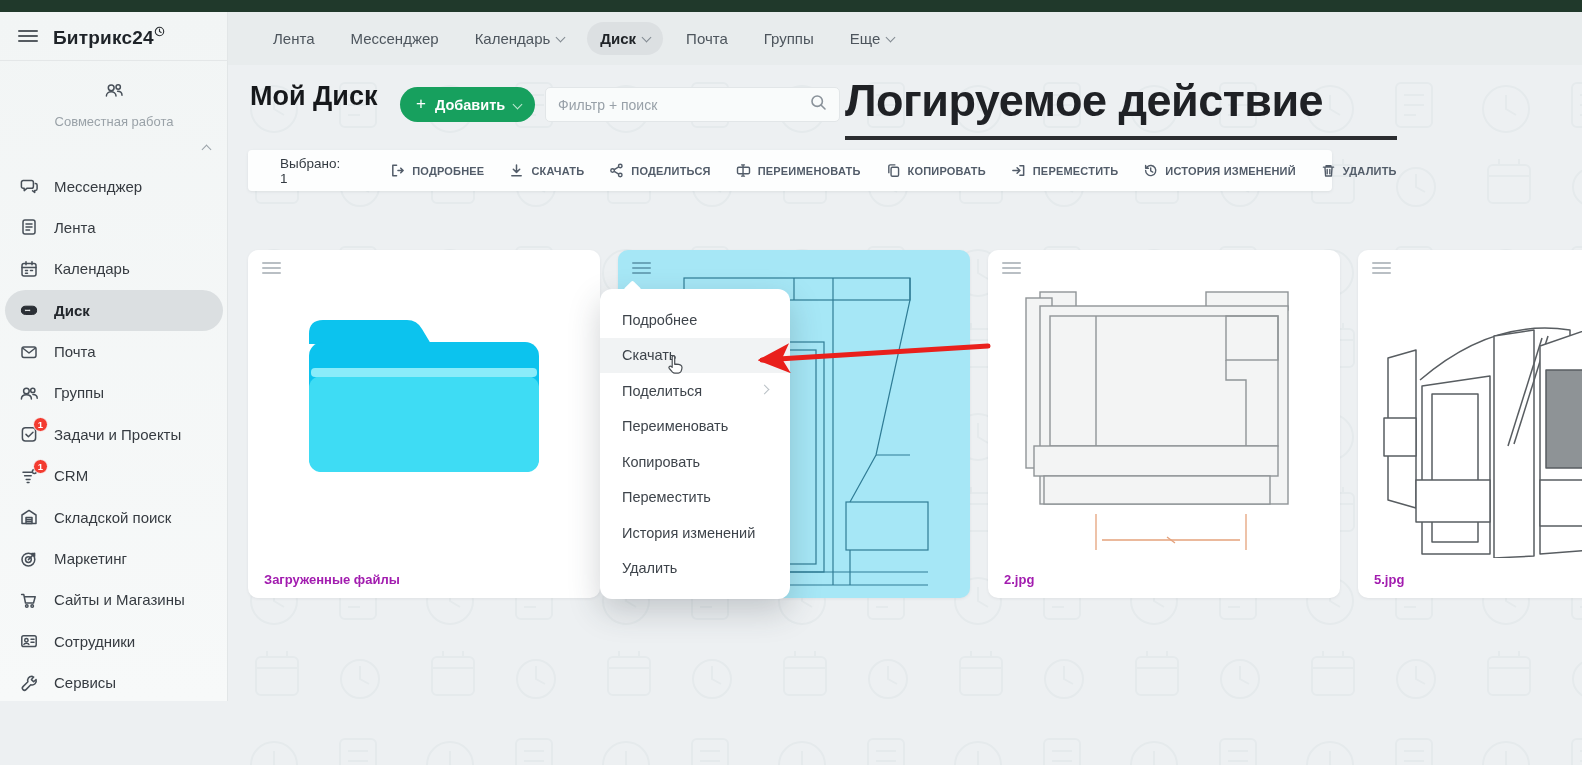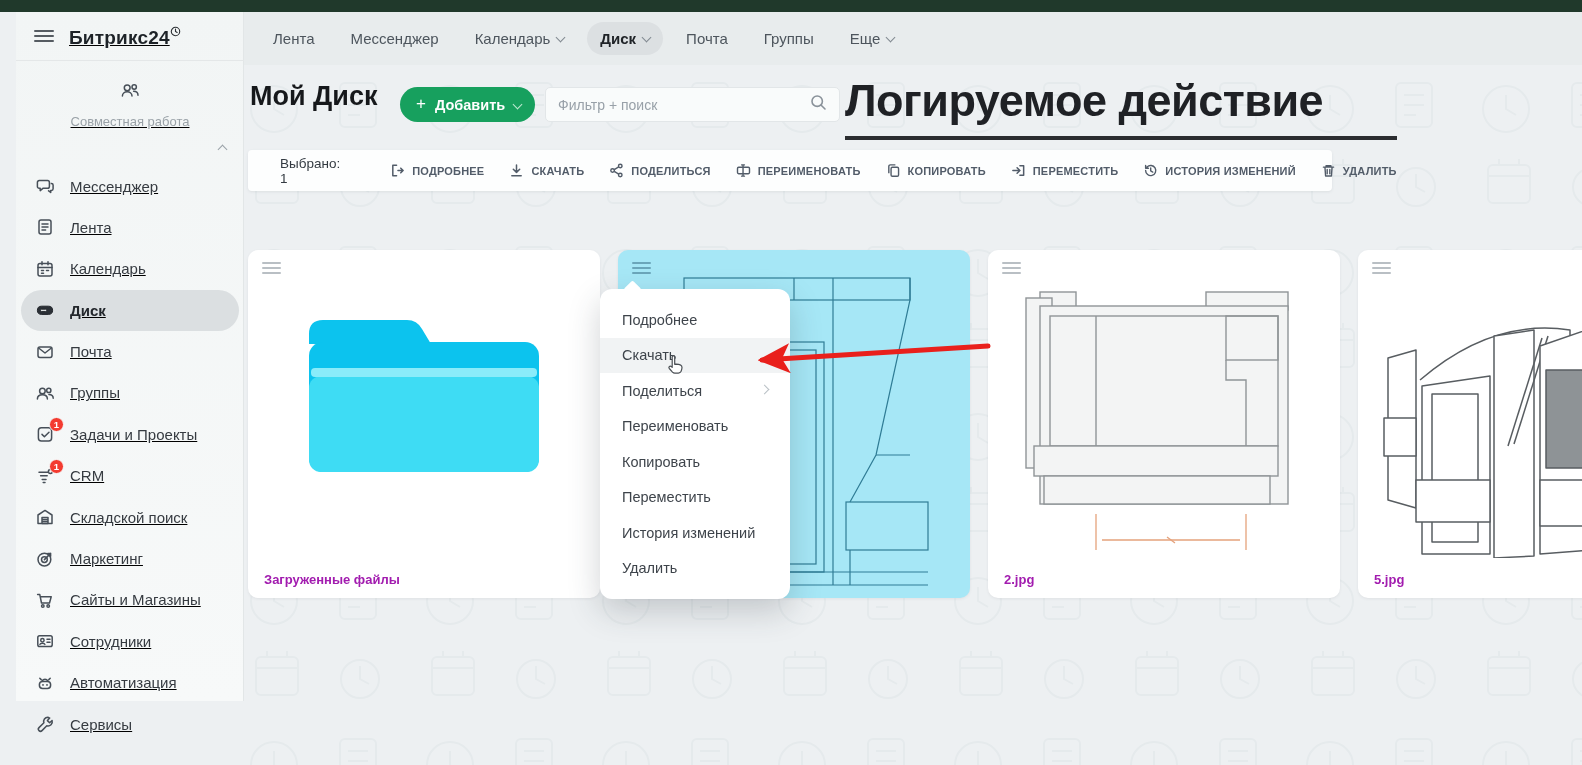--- a/index.html
+++ b/index.html
@@ -3,22 +3,22 @@
 <meta charset="utf-8">
 <style>
   * { margin:0; padding:0; box-sizing:border-box; }
   body { font-family:"Liberation Sans", sans-serif; }
   .app { position:relative; width:1582px; height:765px; background:#edf0f2; overflow:hidden; }
 
   
   .topstrip { position:absolute; left:0; top:0; width:1582px; height:12px; background:#20392b; }
 
   
-  .sidebar { position:absolute; left:16px; top:12px; width:228px; height:689px;
-             background:linear-gradient(180deg,#f2f5f5,#f7f9f9); box-shadow:inset -1px 0 0 #e2e6e7; z-index:6;text-decoration:underline; }
+  .sidebar { position:absolute; left:0; top:12px; width:228px; height:689px;
+             background:linear-gradient(180deg,#f2f5f5,#f7f9f9); box-shadow:inset -1px 0 0 #e2e6e7; z-index:6; }
   .side-header { display:flex; align-items:center; gap:15px; padding:14px 16px 11px 18px; }
   .logo { font-size:19px; font-weight:700; color:#1e2328; letter-spacing:.2px; }
   .logo sup { font-size:10px; }
   .side-divider { height:1px; background:#e4e7e8; margin-bottom:8px; }
   .side-section { display:flex; align-items:center; gap:13px; padding:10px 18px 12px; color:#9aa2a8; font-size:13px;flex-direction:column; }
   .side-section .chev { margin-left:auto; color:#9aa2a8; }
   .side-item { position:relative; display:flex; align-items:center; gap:14px; height:41.4px;
                margin:0 5px; padding:0 12px 0 13px; border-radius:22px; font-size:15px; color:#363b41; cursor:pointer; }
   .side-item.active { background:#dbdfe1; font-weight:700; color:#23272c; }
   .s-icon { position:relative; width:22px; height:22px; flex:0 0 22px; display:flex; align-items:center; justify-content:center; }
@@ -242,32 +242,20 @@
     </div>
     <div class="side-item">
       <span class="s-icon">
           <svg width="20" height="20" viewBox="0 0 20 20" fill="none" stroke-width="1.5" stroke-linejoin="round">
             <rect x="2.8" y="4.8" width="14.4" height="10.8" rx="1.8"></rect>
             <circle cx="7.4" cy="9.2" r="1.7"></circle>
             <path d="M4.9 13.4 c.5-1.6 4.5-1.6 5 0 M12 8.2 h3 M12 11.2 h3" stroke-linecap="round"></path>
           </svg>
         </span>
       <span class="s-label">Сотрудники</span>
-    </div>
-    <div class="side-item">
-      <span class="s-icon">
-          <svg width="20" height="20" viewBox="0 0 20 20" fill="none" stroke-width="1.5" stroke-linejoin="round">
-            <path d="M6.6 8.4 q3.4-4.4 6.8 0"></path>
-            <rect x="4.4" y="8.4" width="11.2" height="7" rx="3.2"></rect>
-            <circle cx="8" cy="11.9" r=".9" fill="#474f58" stroke="none"></circle>
-            <circle cx="12" cy="11.9" r=".9" fill="#474f58" stroke="none"></circle>
-            <path d="M6.2 6.6 L4.8 5.2 M13.8 6.6 l1.4-1.4" stroke-linecap="round"></path>
-          </svg>
-        </span>
-      <span class="s-label">Автоматизация</span>
     </div>
     <div class="side-item">
       <span class="s-icon">
           <svg width="20" height="20" viewBox="0 0 20 20" fill="none" stroke-width="1.5" stroke-linejoin="round">
             <path d="M12.8 3.2 a4.2 4.2 0 0 0 -3.9 5.6 L4 13.6 a2.1 2.1 0 0 0 3 3 l4.8-4.9 a4.2 4.2 0 0 0 5.3-5.2 l-2.5 2.3 -2.2-2.2 2.3-2.5z"></path>
           </svg>
         </span>
       <span class="s-label">Сервисы</span>
     </div>
   </div>

